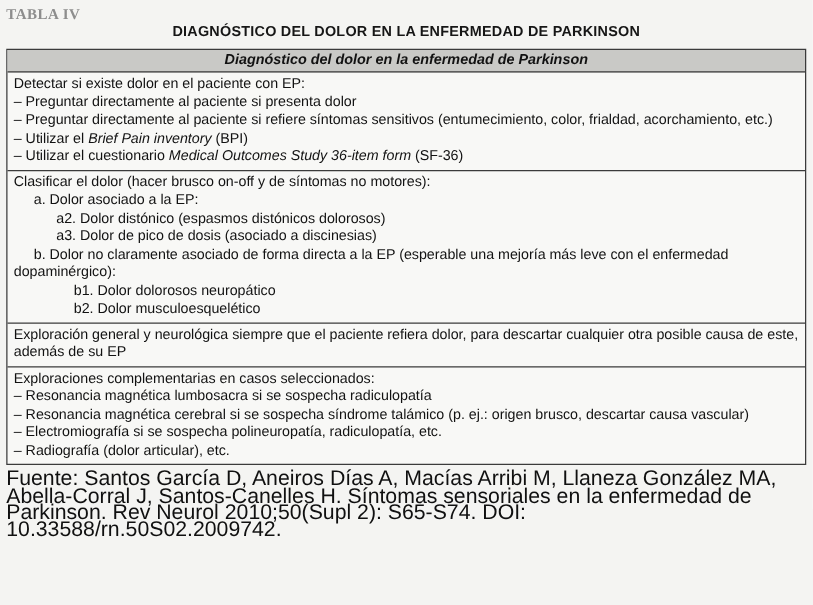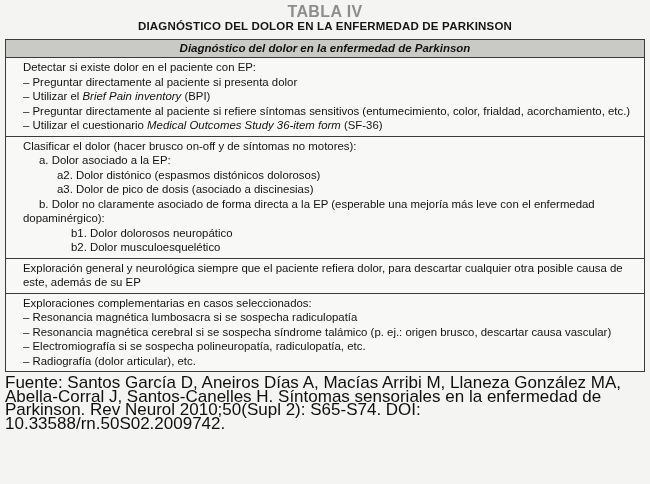--- a/index.html
+++ b/index.html
@@ -5,41 +5,41 @@
   html,body{margin:0;padding:0;}
   body{
     width:650px;height:484px;overflow:hidden;
     background:#f4f4f2;
     font-family:"Liberation Sans",sans-serif;
     color:#121212;
     -webkit-font-smoothing:antialiased;
   }
   .page{box-sizing:border-box;width:650px;height:484px;padding:5px 5px 4px 5px;}
   .kicker{
-    text-align:center;font-weight:bold;color:#8d8d8d;
-    font-size:16px;letter-spacing:.4px;line-height:13px;
+    text-align:left;font-weight:bold;color:#8d8d8d;
+    font-size:12px;letter-spacing:.4px;line-height:13px;font-family:Liberation Serif, serif;
   }
   .heading{
     text-align:center;font-weight:bold;color:#161616;
     font-size:11.5px;letter-spacing:.2px;line-height:15px;margin-top:1px;
   }
   .tbl{
     margin-top:5px;border:1px solid #3b3b3b;background:#f8f8f6;
   }
   .thead{
     background:#c9c9c6;border-bottom:1px solid #3b3b3b;
     text-align:center;font-style:italic;font-weight:bold;
     font-size:11.5px;line-height:15px;padding:1px 2px;
   }
   .sec{
     padding:2px 5px 3px 5px;border-bottom:1px solid #3b3b3b;
     font-size:11.4px;line-height:14.5px;
   }
   .sec.last{border-bottom:none;}
-  .ln{white-space:normal;margin-left:12px;}
+  .ln{white-space:normal;}
   .hang{padding-left:10px;text-indent:-10px;}
   .ind1{padding-left:16px;}
   .ind2{padding-left:34px;}
   .ind3{padding-left:48px;}
   .firstind{text-indent:16px;} 
   .it{font-style:italic;}
   .footer{
     margin-top:4px;font-size:17px;line-height:13.5px;color:#101010;
   }
 </style>
@@ -51,22 +51,22 @@
   <div class="kicker">TABLA IV</div>
   <div class="heading">DIAGNÓSTICO DEL DOLOR EN LA ENFERMEDAD DE PARKINSON</div>
 
   <div class="tbl">
 
     <div class="thead">Diagnóstico del dolor en la enfermedad de Parkinson</div>
 
     <div class="sec">
       <div class="ln">Detectar si existe dolor en el paciente con EP:</div>
       <div class="ln hang">– Preguntar directamente al paciente si presenta dolor</div>
+      <div class="ln hang">– Preguntar directamente al paciente si refiere síntomas sensitivos (entumecimiento, color, frialdad, acorchamiento, etc.)</div>
       <div class="ln hang"><span>– Utilizar el </span><span class="it">Brief Pain inventory</span><span> (BPI)</span></div>
-      <div class="ln hang">– Preguntar directamente al paciente si refiere síntomas sensitivos (entumecimiento, color, frialdad, acorchamiento, etc.)</div>
       <div class="ln hang"><span>– Utilizar el cuestionario </span><span class="it">Medical Outcomes Study 36-item form</span><span> (SF-36)</span></div>
     </div>
 
     <div class="sec">
       <div class="ln">Clasificar el dolor (hacer brusco on-off y de síntomas no motores):</div>
       <div class="ln ind1">a.  Dolor asociado a la EP:</div>
       <div class="ln ind2">a2. Dolor distónico (espasmos distónicos dolorosos)</div>
       <div class="ln ind2">a3. Dolor de pico de dosis (asociado a discinesias)</div>
       <div class="ln firstind">b.  Dolor no claramente asociado de forma directa a la EP (esperable una mejoría más leve con el enfermedad dopaminérgico):</div>
       <div class="ln ind3">b1. Dolor dolorosos neuropático</div>

